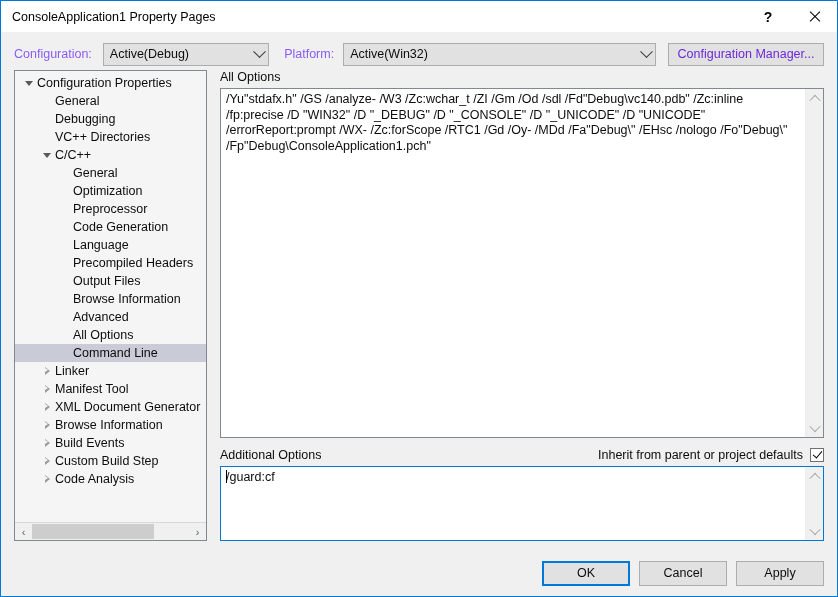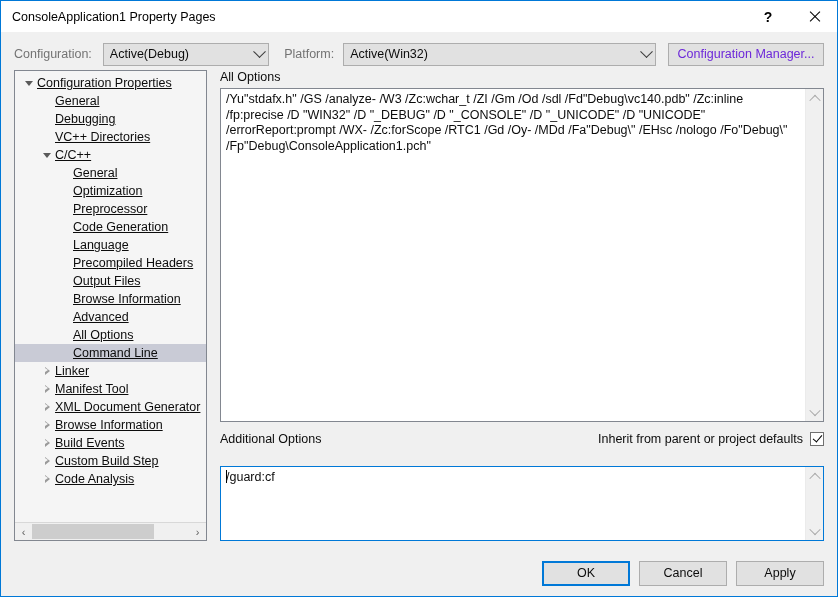--- a/index.html
+++ b/index.html
@@ -67,21 +67,21 @@
 
   
   .config-row {
     height: 32px;
     flex: none;
     display: flex;
     align-items: center;
     padding: 0 13px;
     margin-top: 6px;
   }
-  .lbl { font-size: 12.5px; color: #737373; white-space: nowrap; }
+  .lbl { font-size: 12.5px; color: #8b5cf6; white-space: nowrap; }
   .combo {
     position: relative;
     box-sizing: border-box;
     height: 23px;
     border: 1px solid #adadad;
     background: #e1e1e1;
     display: flex;
     align-items: center;
     padding: 0 0 0 6px;
     font-size: 12.5px;
@@ -131,21 +131,20 @@
     border: 1px solid #828790;
     background: #f5f5f5;
     display: flex;
     flex-direction: column;
     margin-bottom: 9px;
   }
   .tree-scroll {
     flex: 1;
     overflow: hidden;
     padding-top: 3px;
-    text-decoration: underline;
   }
   .tree-item {
     height: 18px;
     display: flex;
     align-items: center;
     font-size: 12.5px;
     white-space: nowrap;
     cursor: default;
     color: #0c0c0c;
   }
@@ -287,21 +286,21 @@
   }
   .checkbox.checked:after {
     content: "";
     position: absolute;
     left: 4px; top: 0px;
     width: 4px; height: 8px;
     border-right: 1.7px solid #000;
     border-bottom: 1.7px solid #000;
     transform: rotate(40deg);
   }
-  #additional-options-box { height: 75px; flex: none; margin-top: 16px; }
+  #additional-options-box { height: 75px; flex: none; }
   .caret {
     display: inline-block;
     width: 0; border-left: 1px solid #000;
     height: 13px;
     vertical-align: -2px;
     margin-right: -1px;
   }
 
   
   .footer {

